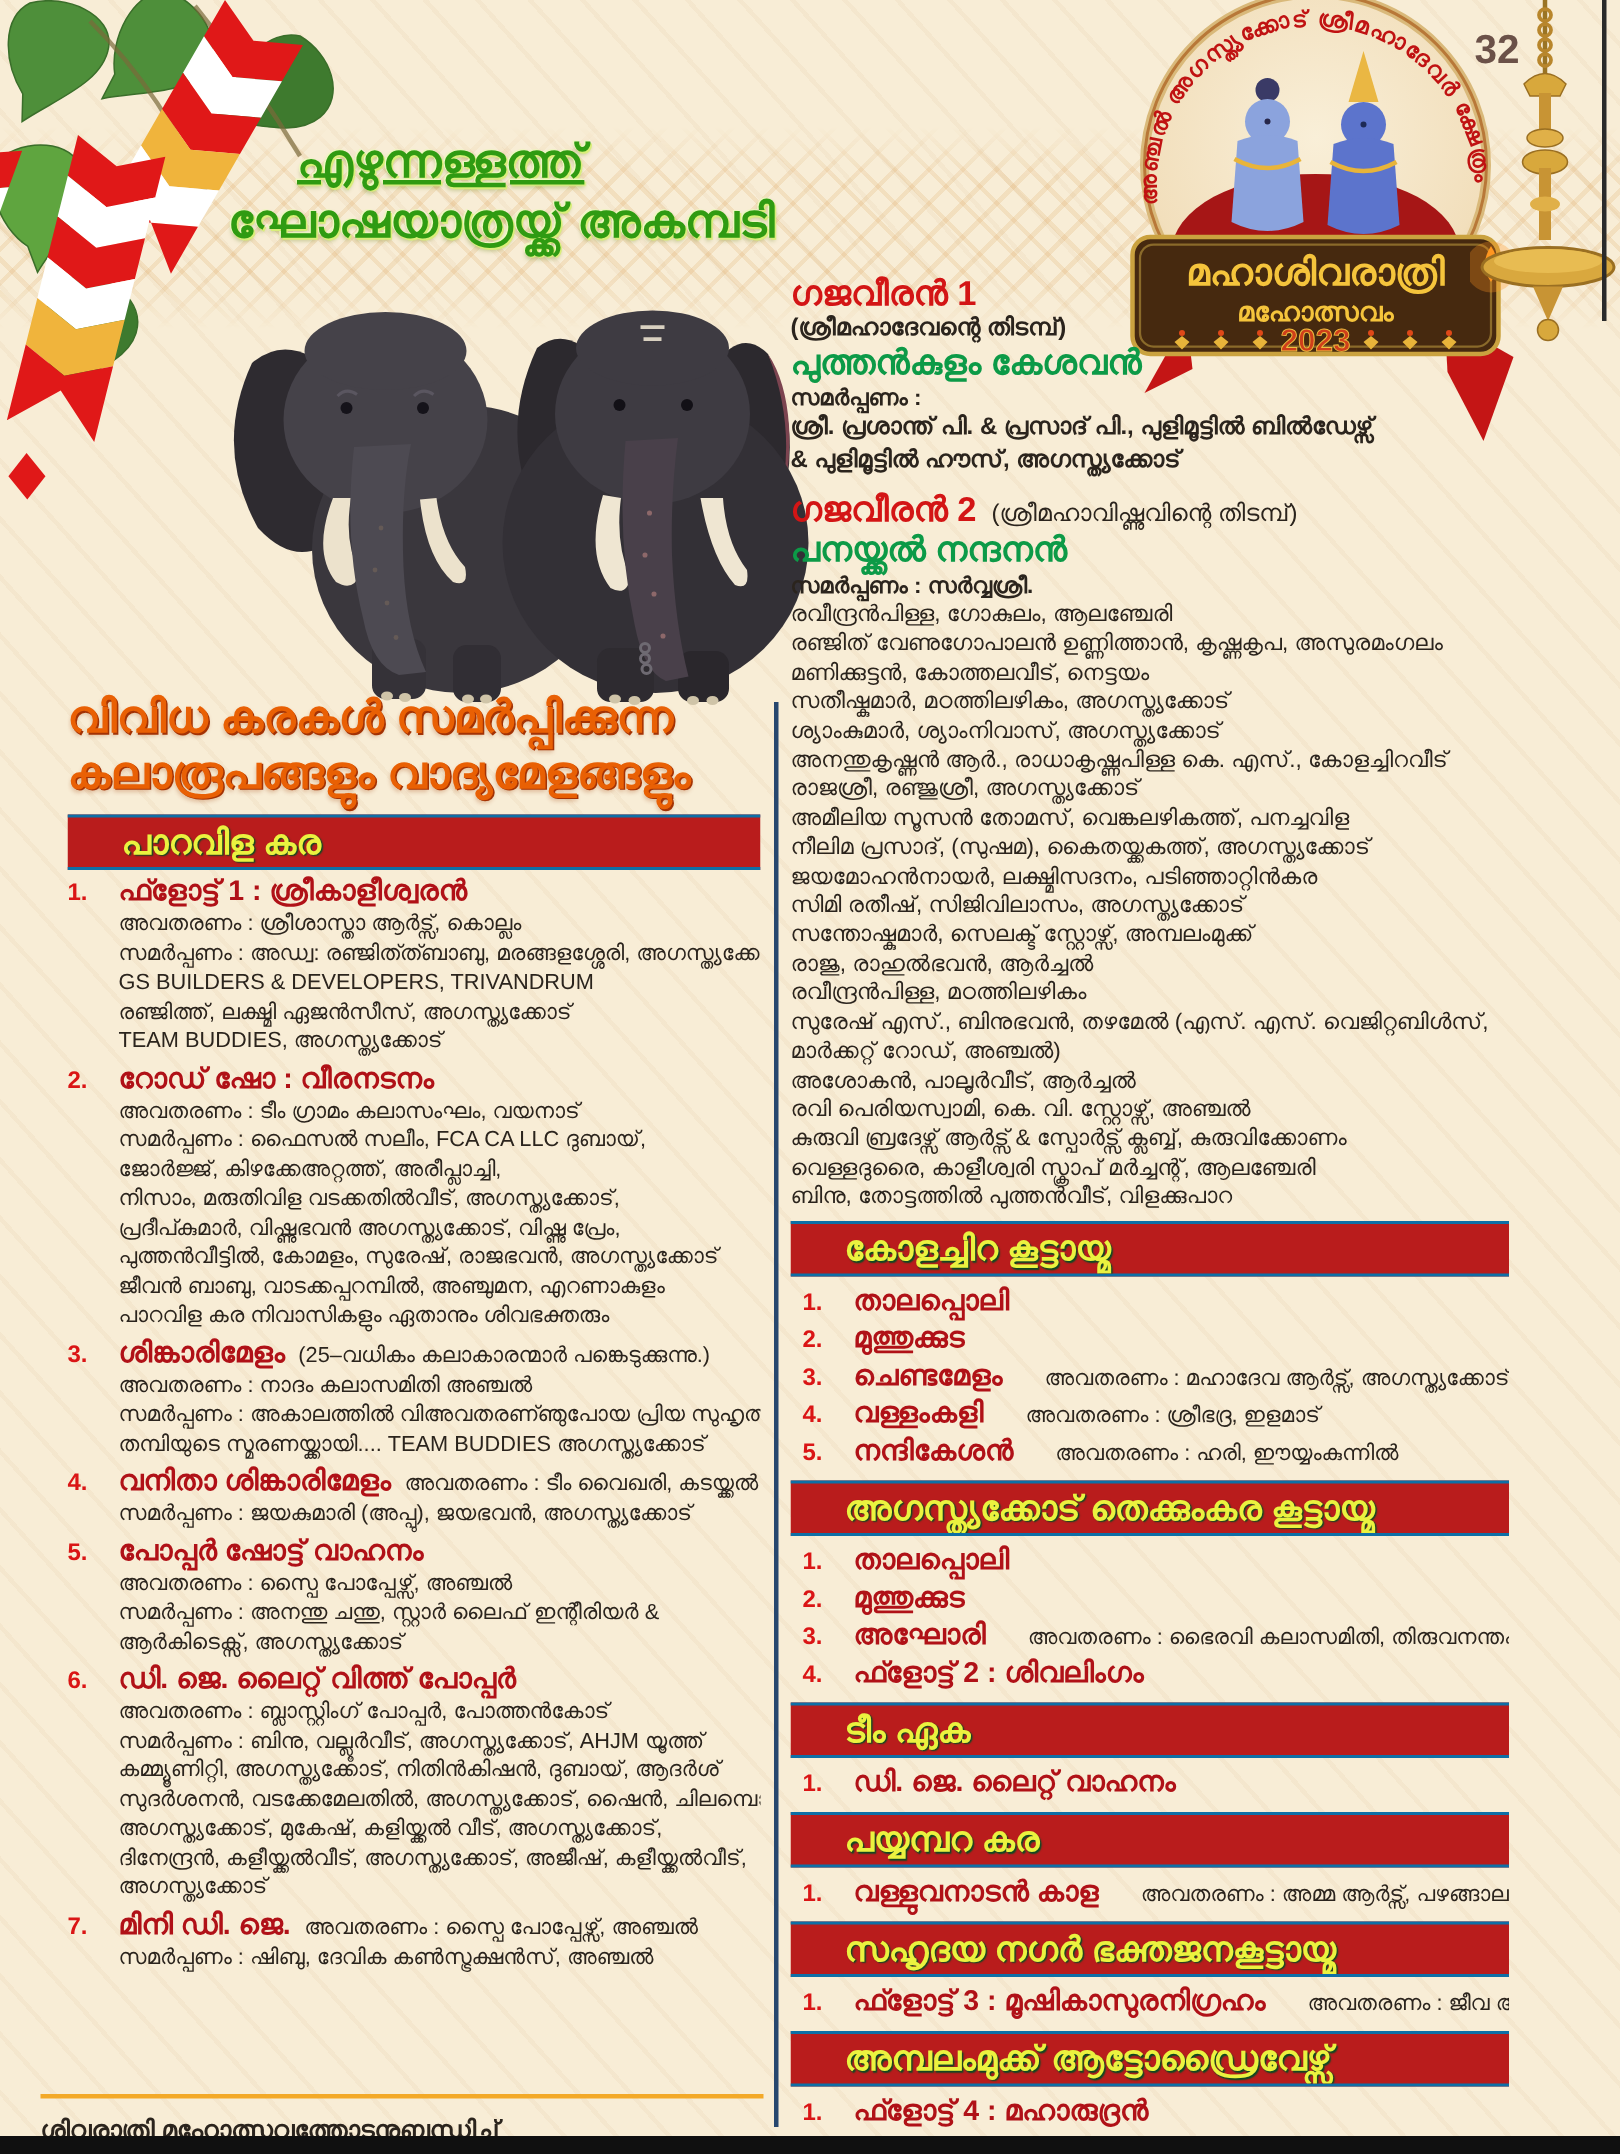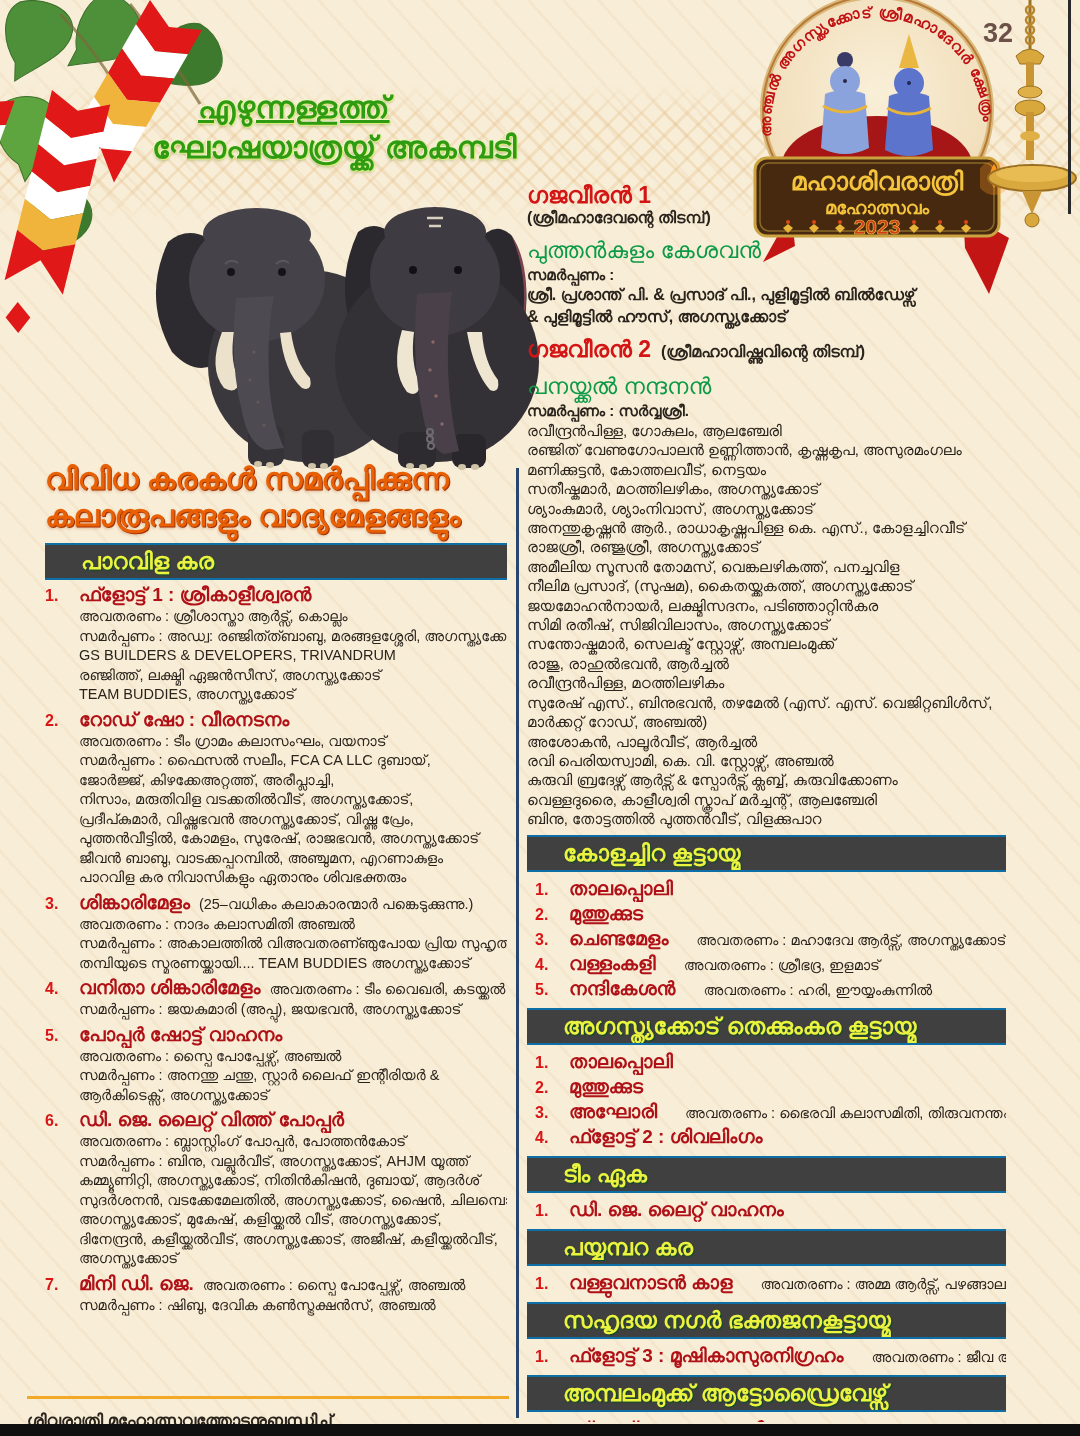--- a/index.html
+++ b/index.html
@@ -32,29 +32,29 @@
   .green-title .l1{padding-left:46px;text-decoration:underline;}
   .green-title div{
     font-size:31px;font-weight:bold;color:#2f9b12;white-space:nowrap;
     text-shadow:1px 1px 0 #d9ee7a, -1px -1px 0 #eef7c0, 0 2px 3px rgba(90,120,0,.35);
   }
 
   
   .col-right{position:absolute;left:527px;top:182px;width:479px;height:1240px;overflow:hidden;}
   .gv-title{font-size:23px;font-weight:bold;color:#d31515;white-space:nowrap;}
   .gv-sub{font-size:16px;color:#2b241d;font-weight:bold;white-space:nowrap;}
-  .gv-sub-inline{font-size:16px;color:#2b241d;font-weight:bold;margin-left:10px;}
-  .gv-name{font-size:23px;font-weight:normal;color:#0c9a47;white-space:nowrap;margin-top:10px;}
+  .gv-sub-inline{font-size:16px;color:#2b241d;font-weight:normal;margin-left:10px;}
+  .gv-name{font-size:23px;font-weight:bold;color:#0c9a47;white-space:nowrap;margin-top:0;}
   .gv-label{font-size:15px;font-weight:bold;margin-top:2px;}
   .gv-line{font-size:16px;font-weight:bold;white-space:nowrap;line-height:22px;}
   .names{margin-top:1px;}
   .names div{font-size:15px;font-weight:500;line-height:19.4px;white-space:nowrap;}
 
   .sec-bar{
-    margin-top:6px;margin-bottom:5px;height:37px;background:#404040;
+    margin-top:6px;margin-bottom:5px;height:37px;background:#b91c1c;
     border-top:2px solid #0e6fa6;border-bottom:2px solid #0e6fa6;
     display:flex;align-items:center;padding-left:36px;box-sizing:border-box;
     font-size:23px;font-weight:bold;color:#ebf23f;white-space:nowrap;overflow:hidden;
     text-shadow:1px 1px 1px #0a4a22;
   }
   .sec-item{display:flex;align-items:baseline;line-height:24px;white-space:nowrap;}
   .sec-item .num{width:34px;padding-left:8px;color:#da1515;font-weight:bold;font-size:16px;flex:0 0 auto;}
   .sec-item .ttl{color:#b01117;font-weight:bold;font-size:19px;margin-right:28px;}
   .sec-item .det{color:#2b241d;font-size:14.5px;}
 

